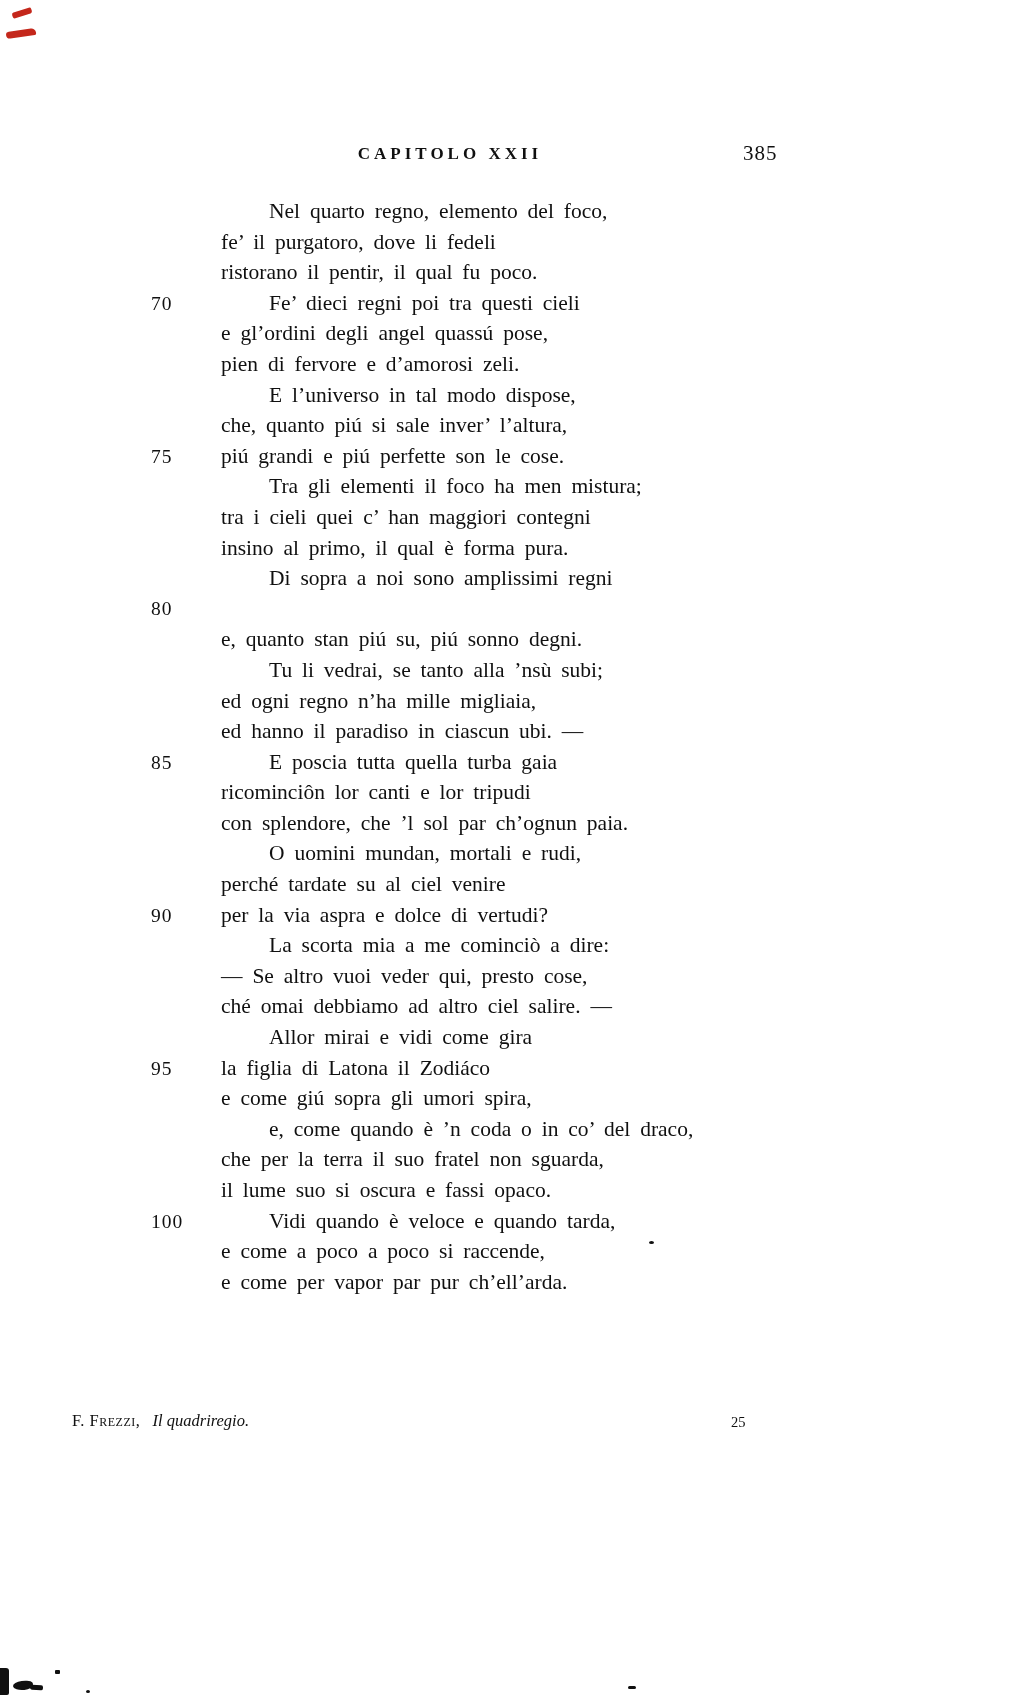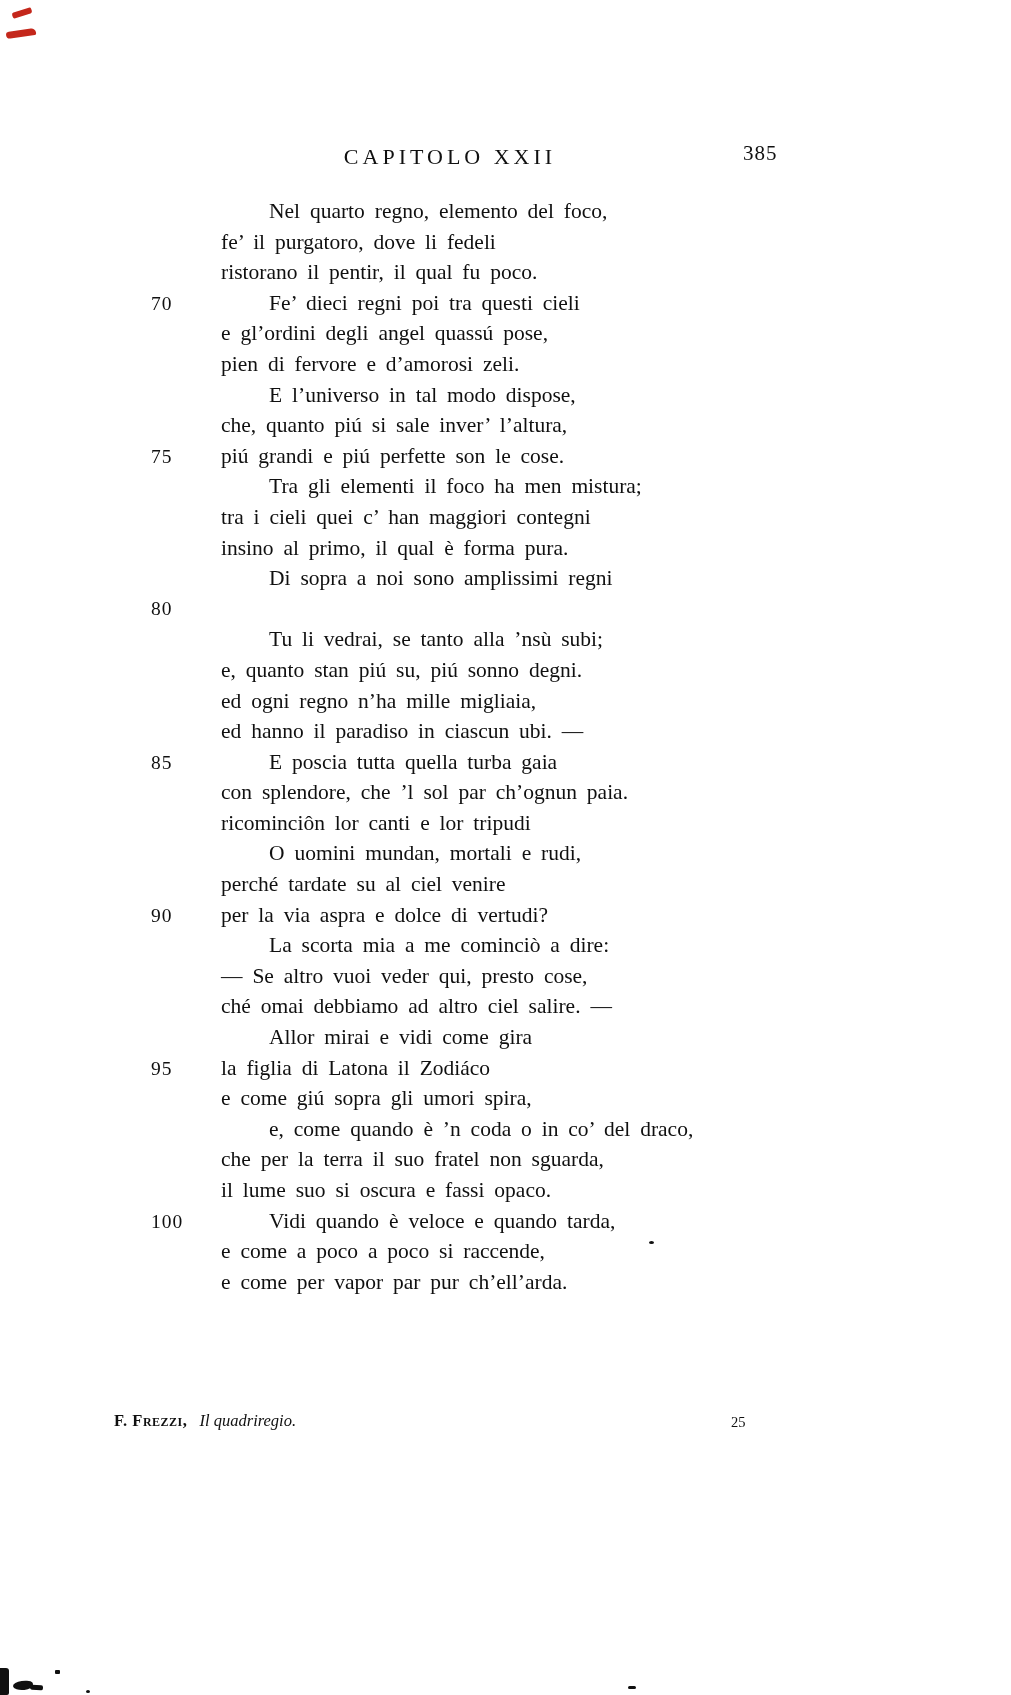--- a/index.html
+++ b/index.html
@@ -8,41 +8,41 @@
   html,body{margin:0;padding:0;background:var(--paper);}
   .page{
     position:relative; width:1011px; height:1695px;
     background:var(--paper); overflow:hidden;
     font-family:"Liberation Serif","DejaVu Serif",serif;
     color:var(--ink);
   }
   
   .running-head{
     position:absolute; top:144px; left:0; width:900px;
-    text-align:center; font-size:22px; letter-spacing:4px;
-    font-variant:small-caps; text-transform:uppercase;
+    text-align:center; font-size:17px; letter-spacing:4px;
+    font-variant:small-caps; text-transform:uppercase;font-weight:bold;
   }
   .page-number{
     position:absolute; top:141px; left:743px; font-size:21px; letter-spacing:1px;
   }
   
   .poem{position:absolute; top:196px; left:0; width:1011px;}
   .verse-line{
     position:relative; height:30.6px; display:flex; align-items:baseline;
     font-size:21.5px; line-height:30.6px; word-spacing:4.5px;padding-left:48px;
   }
   .line-num{
     display:inline-block; width:58px; margin-left:103px;
     font-size:19.5px; letter-spacing:1px; flex:0 0 auto;
   }
   .line-text{display:inline-block; margin-left:12px; white-space:nowrap;}
   .verse-line.indent .line-text{margin-left:60px;}
   
   .footer{position:absolute; top:1411px; left:0; width:1011px; font-size:16.5px;}
-  .footer .author{margin-left:114px; font-variant:small-caps; letter-spacing:0.5px;font-weight:bold;}
+  .footer .author{margin-left:72px; font-variant:small-caps; letter-spacing:0.5px;}
   .footer .title{font-style:italic; margin-left:8px;}
   .footer .sheet{position:absolute; left:731px; top:3px; font-size:14.5px;}
   
   .red-marks{position:absolute; left:4px; top:4px; width:46px; height:48px;}
   .red-marks .stroke{position:absolute; background:var(--red); border-radius:2px;}
   .red-marks .s1{left:8px; top:6px; width:20px; height:6px; transform:rotate(-18deg);}
   .red-marks .s2{left:2px; top:26px; width:30px; height:7px; transform:rotate(-8deg); border-radius:4px 6px 2px 5px;}
   .ink-blot{position:absolute; left:0; top:1664px; width:100px; height:32px;}
   .ink-blot i{position:absolute; background:var(--ink); display:block;}
   .blot-a{left:0; top:4px; width:9px; height:27px; border-radius:0 3px 2px 0;}
@@ -130,53 +130,53 @@
 
     <div class="verse-line indent">
       <span class="line-num"></span>
       <span class="line-text">Di sopra a noi sono amplissimi regni</span>
     </div>
 
     <div class="verse-line">
       <span class="line-num">80</span>
     </div>
 
+    <div class="verse-line">
+      <span class="line-num"></span>
+      <span class="line-text">e, quanto stan piú su, piú sonno degni.</span>
+    </div>
+
     <div class="verse-line indent">
       <span class="line-num"></span>
       <span class="line-text">Tu li vedrai, se tanto alla ’nsù subi;</span>
-    </div>
-
-    <div class="verse-line">
-      <span class="line-num"></span>
-      <span class="line-text">e, quanto stan piú su, piú sonno degni.</span>
     </div>
 
     <div class="verse-line">
       <span class="line-num"></span>
       <span class="line-text">ed ogni regno n’ha mille migliaia,</span>
     </div>
 
     <div class="verse-line">
       <span class="line-num"></span>
       <span class="line-text">ed hanno il paradiso in ciascun ubi. —</span>
     </div>
 
     <div class="verse-line indent">
       <span class="line-num">85</span>
       <span class="line-text">E poscia tutta quella turba gaia</span>
     </div>
 
     <div class="verse-line">
       <span class="line-num"></span>
+      <span class="line-text">ricominciôn lor canti e lor tripudi</span>
+    </div>
+
+    <div class="verse-line">
+      <span class="line-num"></span>
       <span class="line-text">con splendore, che ’l sol par ch’ognun paia.</span>
-    </div>
-
-    <div class="verse-line">
-      <span class="line-num"></span>
-      <span class="line-text">ricominciôn lor canti e lor tripudi</span>
     </div>
 
     <div class="verse-line indent">
       <span class="line-num"></span>
       <span class="line-text">O uomini mundan, mortali e rudi,</span>
     </div>
 
     <div class="verse-line">
       <span class="line-num"></span>
       <span class="line-text">perché tardate su al ciel venire</span>

